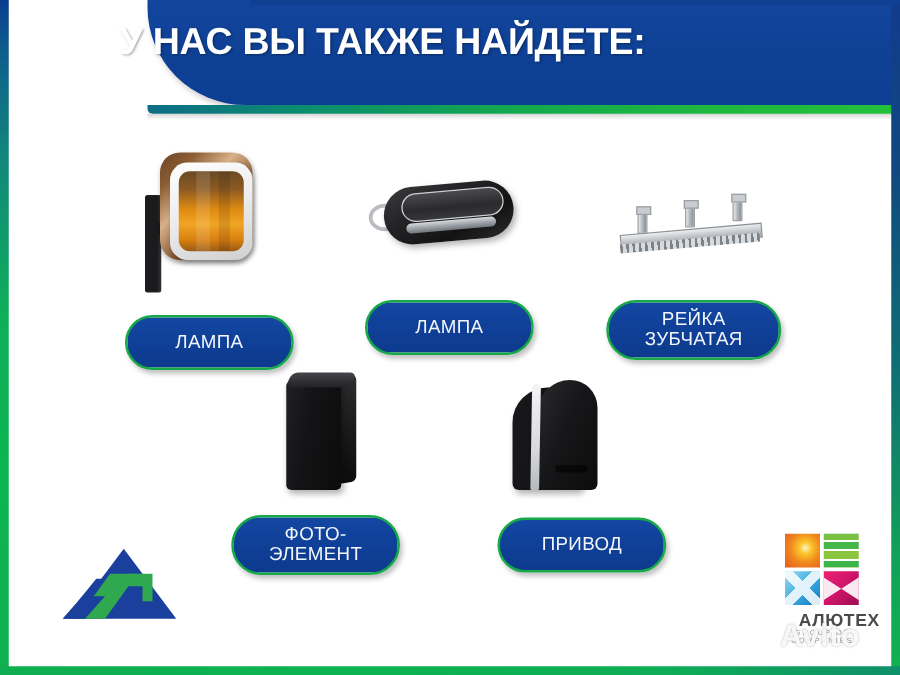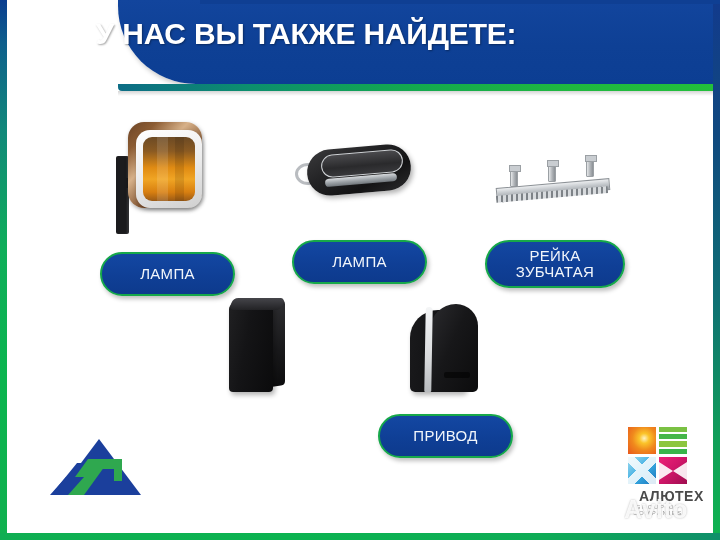--- a/index.html
+++ b/index.html
@@ -464,30 +464,34 @@
 ЗУБЧАТАЯ</span>
   </div>
 
   <div class="cell" style="left:213px; top:298px; width:100px; height:105px;">
     <div class="art">
       <div class="photo-side"></div>
       <div class="photo-body"></div>
       <div class="photo-top"></div>
     </div>
   </div>
+  <div class="pill" style="left:185px; top:412px; width:135px; height:48px;">
+    <span>ФОТО-
+ЭЛЕМЕНТ</span>
+  </div>
 
   <div class="cell" style="left:400px; top:298px; width:110px; height:105px;">
     <div class="art">
       <div class="drive-body"></div>
       <div class="drive-face"></div>
       <div class="drive-stripe"></div>
       <div class="drive-vent"></div>
     </div>
   </div>
-  <div class="pill" style="left:378px; top:414px; width:135px; height:44px;">
+  <div class="pill" style="left:398px; top:414px; width:135px; height:44px;">
     <span>ПРИВОД</span>
   </div>
 
   <div class="praktik">
     <svg width="110" height="62" viewBox="0 0 110 62">
       <polygon points="55,2 97,58 13,58" fill="#1b3f9c"></polygon>
       <polygon points="33,26 57,26 31,58 7,58" fill="#1b3f9c"></polygon>
       <polygon points="44,22 66,22 40,58 18,58" fill="#2fa84f"></polygon>
       <polygon points="58,22 78,22 78,44 70,44 70,32 58,32" fill="#2fa84f"></polygon>
       <polygon points="22,40 40,40 24,58 6,58" fill="#1b3f9c"></polygon>

